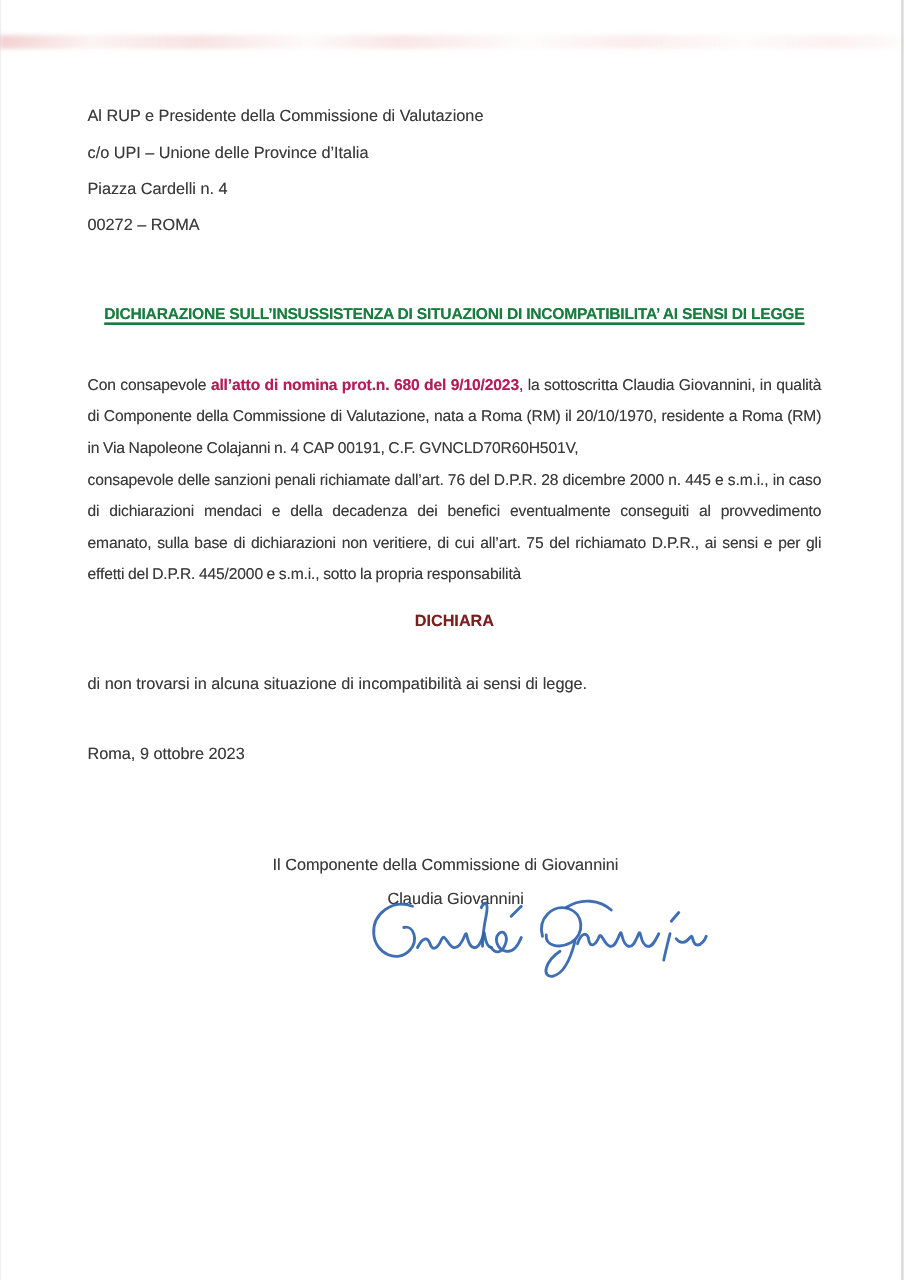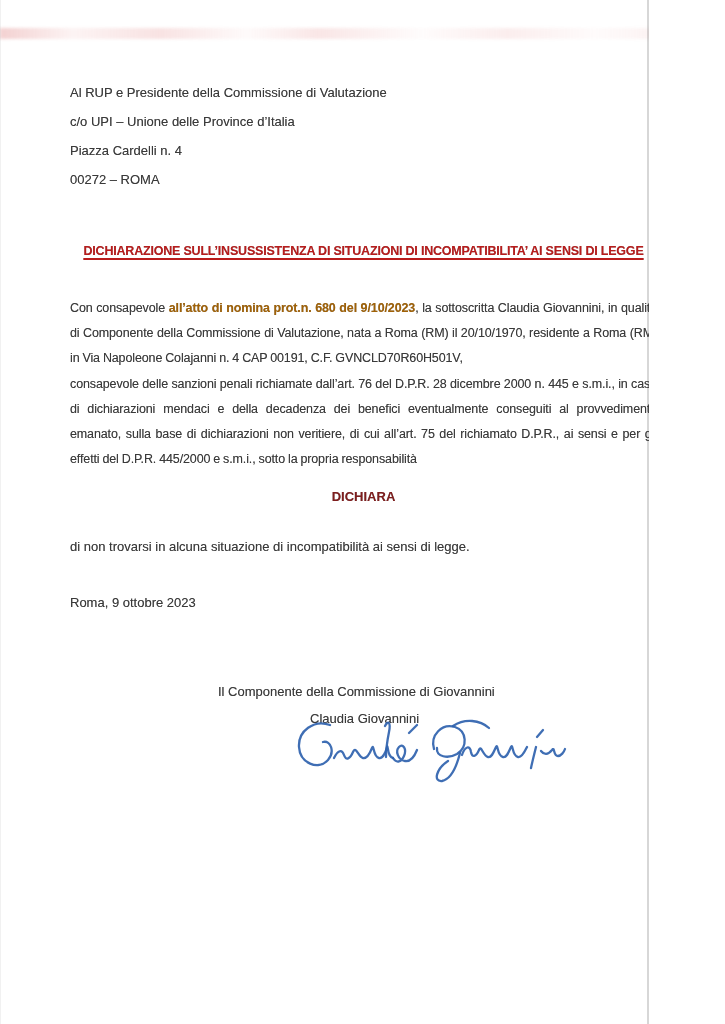--- a/index.html
+++ b/index.html
@@ -2,21 +2,21 @@
 <html><head>
 <meta charset="utf-8">
 <style>
   html, body {
     margin: 0;
     padding: 0;
     background: #ffffff;
   }
   .page {
     position: relative;
-    width: 649px;
+    width: 723px;
     height: 1024px;
     background: #ffffff;
     font-family: "Liberation Sans", "DejaVu Sans", sans-serif;
     color: #3a3a3a;
     overflow: hidden;
     text-shadow: 0 0 0.5px rgba(70,70,70,0.55);
   }
 
   
   .scan-band {
@@ -66,41 +66,41 @@
 
   .doc-title {
     position: absolute;
     top: 244px;
     left: 70px;
     width: 587px;
     text-align: center;
     font-weight: bold;
     font-size: 12.5px;
     letter-spacing: -0.2px;
-    color: #b91c1c;
+    color: #15803d;
     text-decoration: underline;
     text-decoration-thickness: 1.5px;
     text-underline-offset: 3px;
     white-space: nowrap;
   }
 
   .para {
     position: absolute;
     left: 70px;
     width: 587px;
     font-size: 12.5px;
     line-height: 25px;
     text-align: justify;
     letter-spacing: -0.12px;
     word-spacing: -0.4px;
     margin: 0;
   }
   .para-1 { top: 296px; }
   .para-2 { top: 372px; }
-  .para b { color: #a16207; }
+  .para b { color: #be185d; }
 
   .declare-heading {
     position: absolute;
     top: 489px;
     left: 70px;
     width: 587px;
     text-align: center;
     font-weight: bold;
     font-size: 13px;
     color: #7f1d1d;

